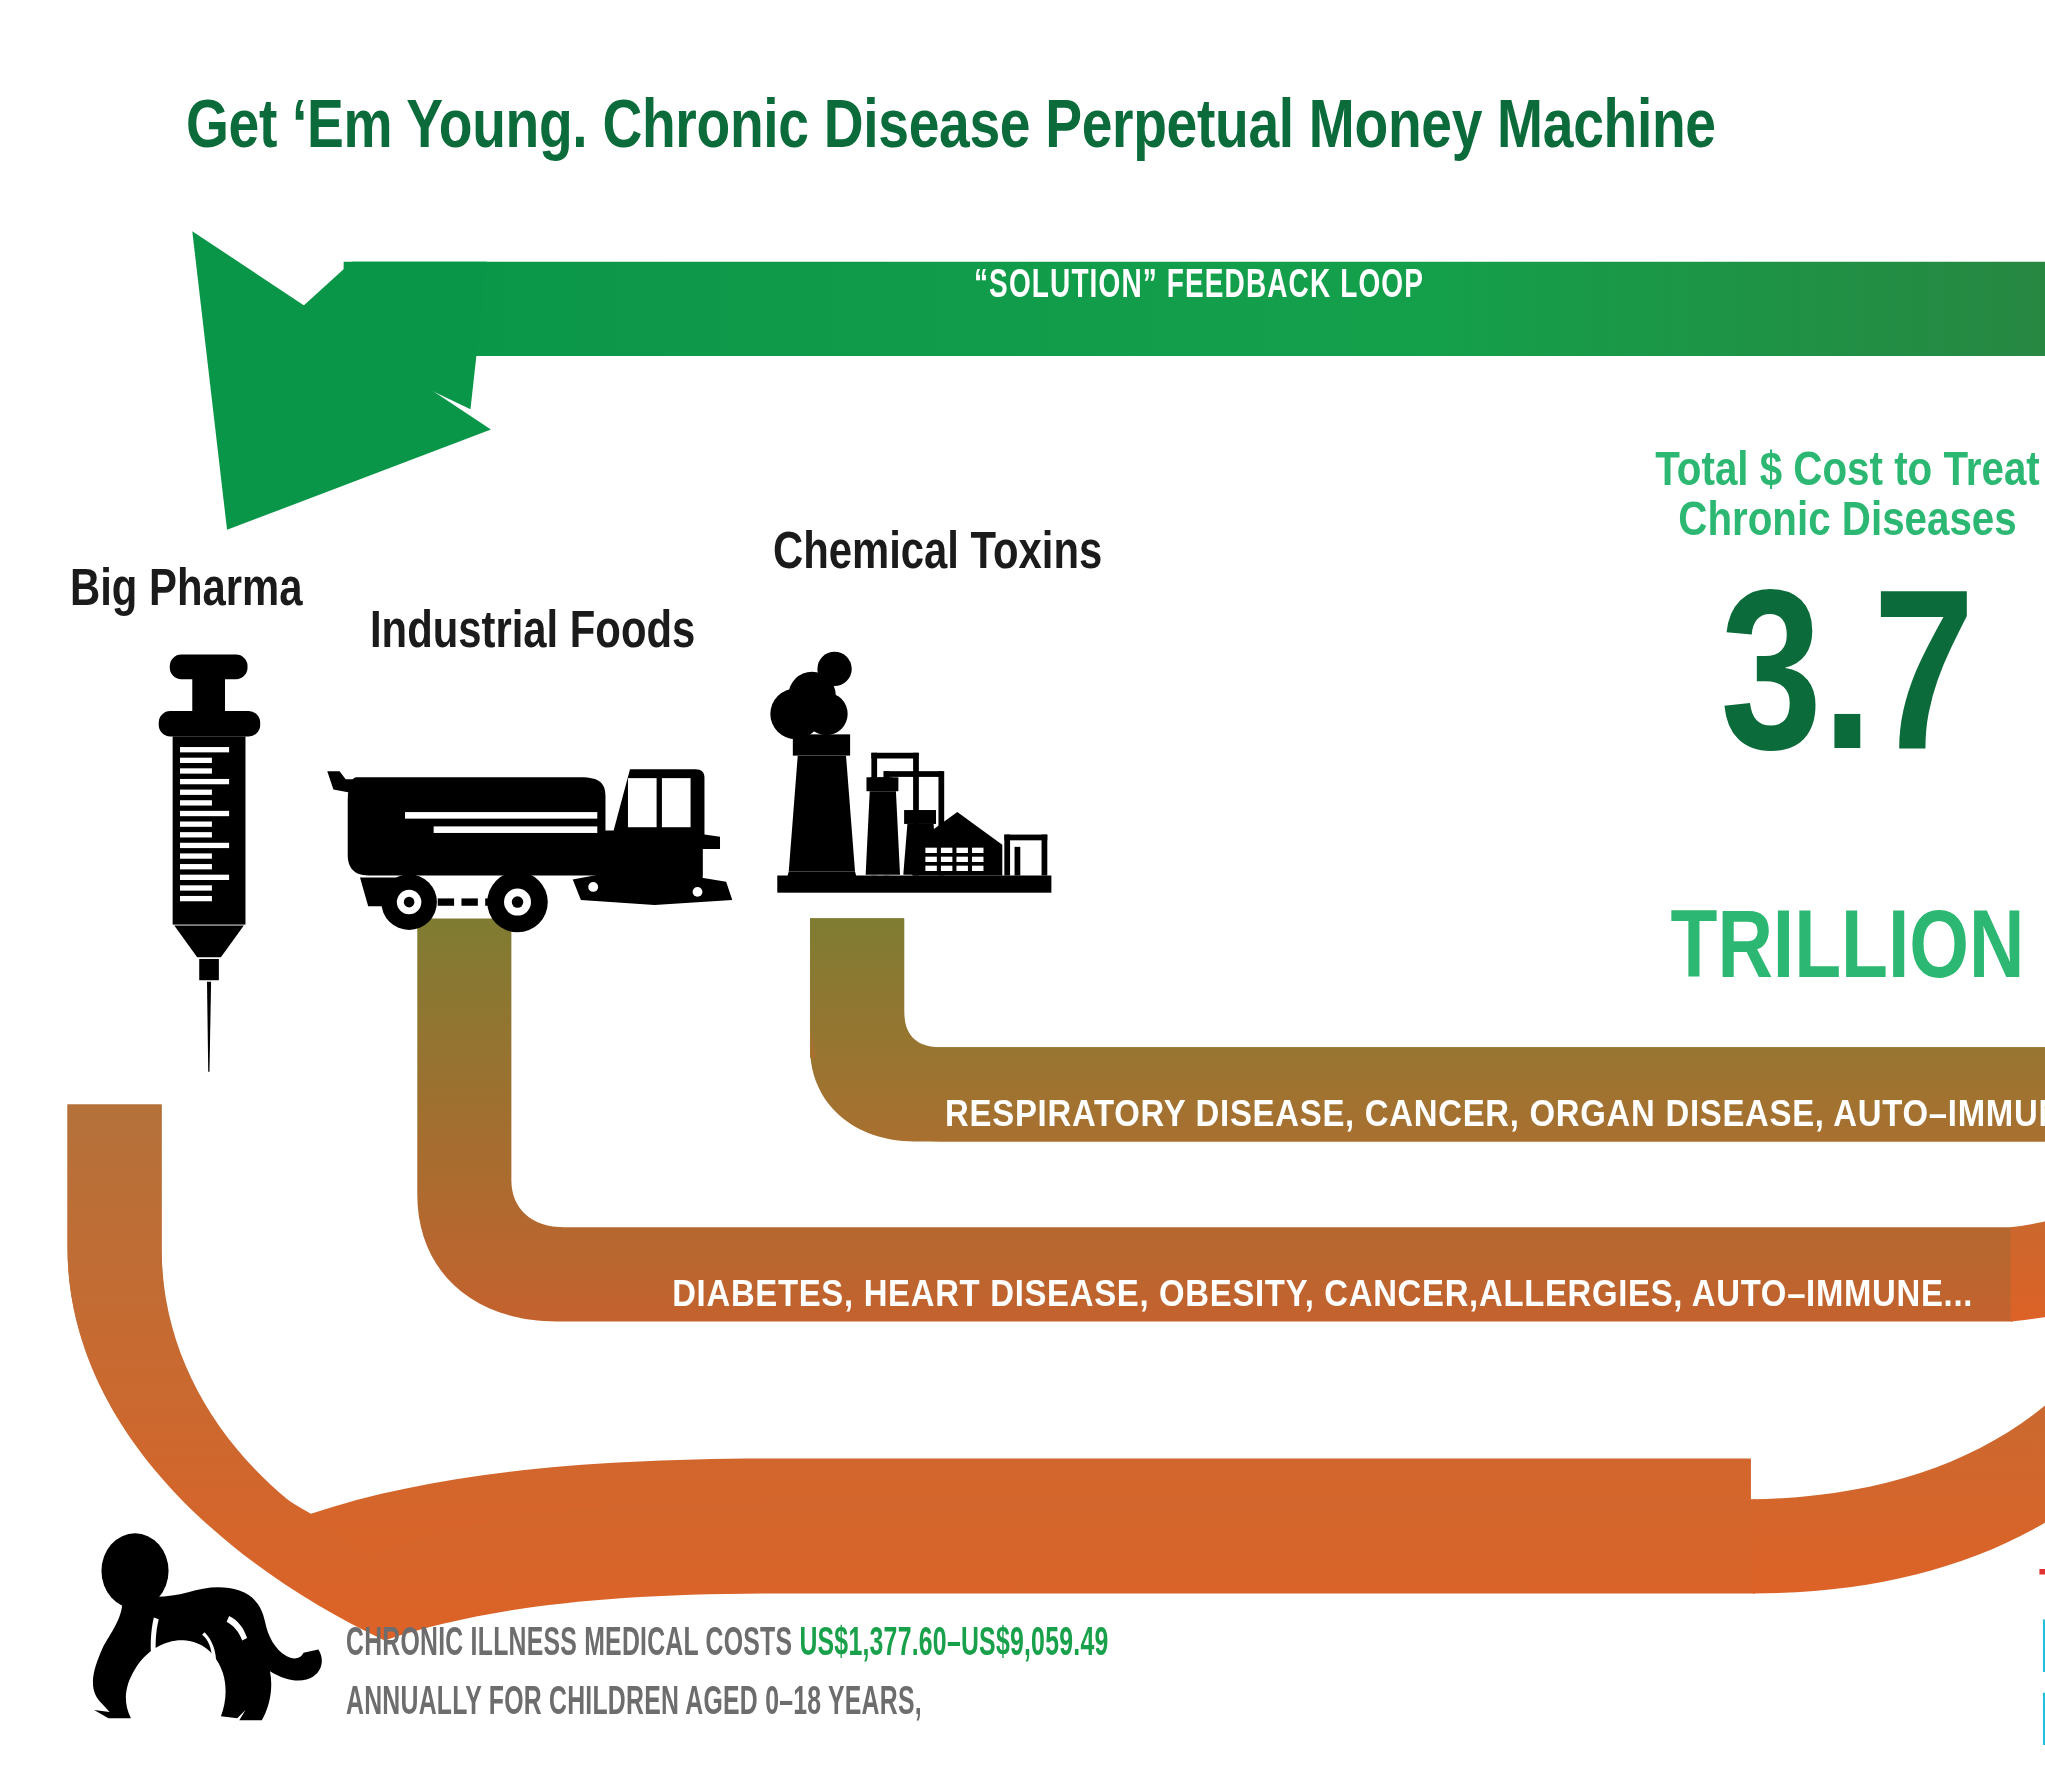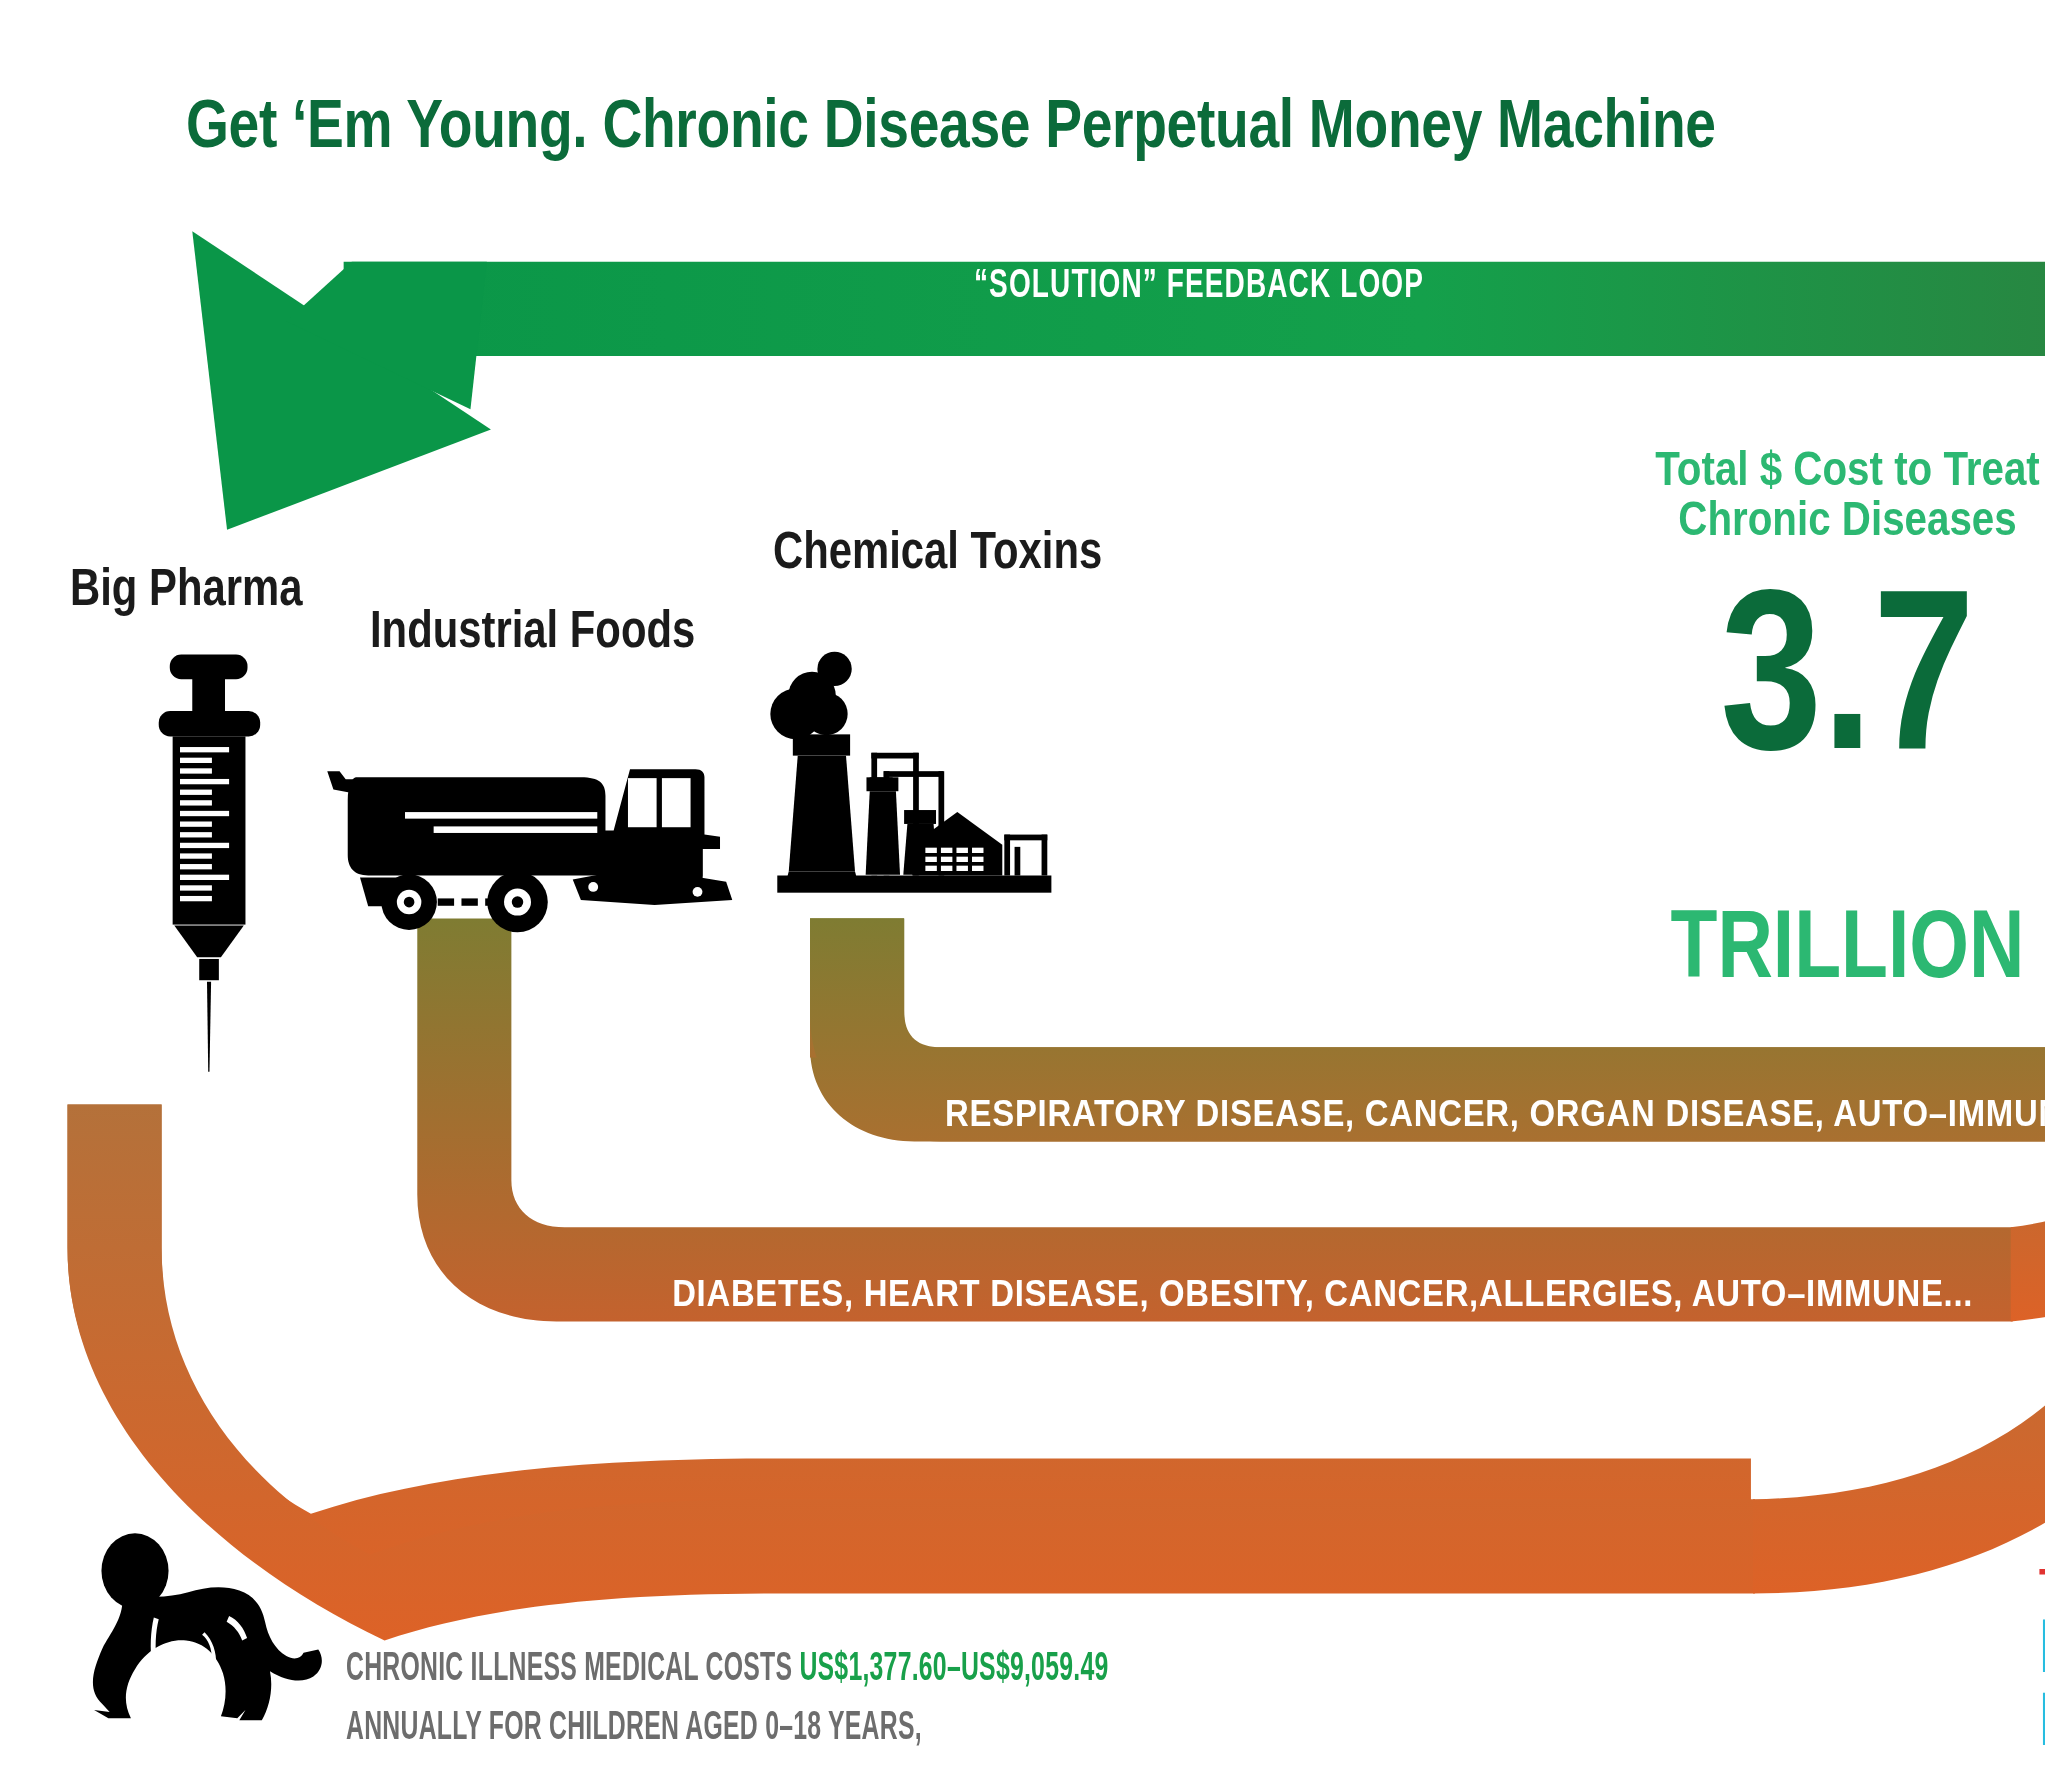--- a/index.html
+++ b/index.html
@@ -45,21 +45,21 @@
     transform:scaleX(0.80); transform-origin:center top;
   }
   #kpi-unit{
     left:1551px; top:896px; width:593px;
     font-size:96px; font-weight:bold; color:#2cb872;
     text-align:center; line-height:1;
     transform:scaleX(0.80); transform-origin:center top;
   }
 
   
-  #caption{left:346px; top:1612px; line-height:1.48;margin-top:25px;}
+  #caption{left:346px; top:1612px; line-height:1.48;}
   .cap-line{
     font-size:40px; font-weight:bold; color:#6d6d6d;
     transform:scaleX(0.62); transform-origin:left top;
     white-space:nowrap; letter-spacing:0.4px;
   }
   .cap-hi{color:#18a04a;}
 
   
   #logo{position:absolute; left:2039px; top:1561px;}
   .logo-the{

